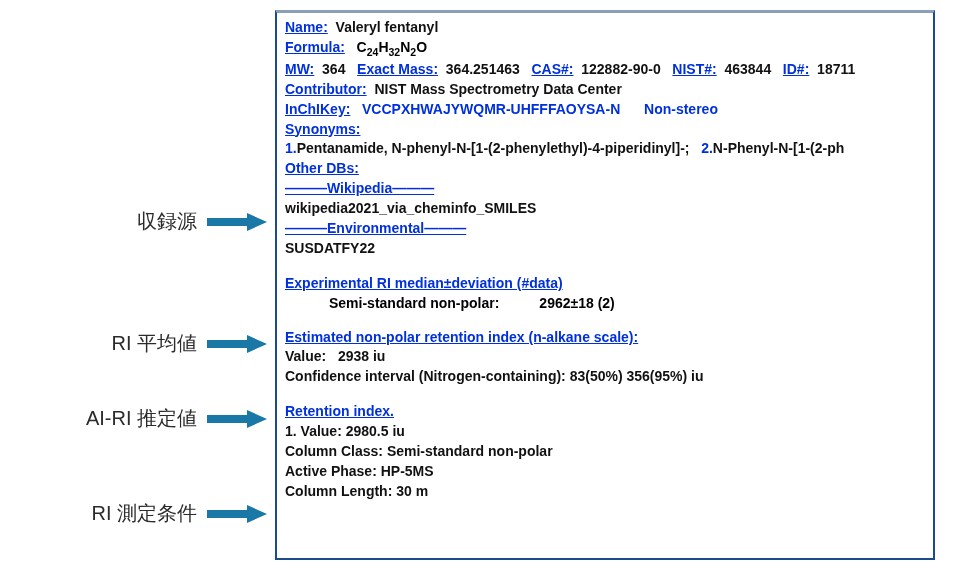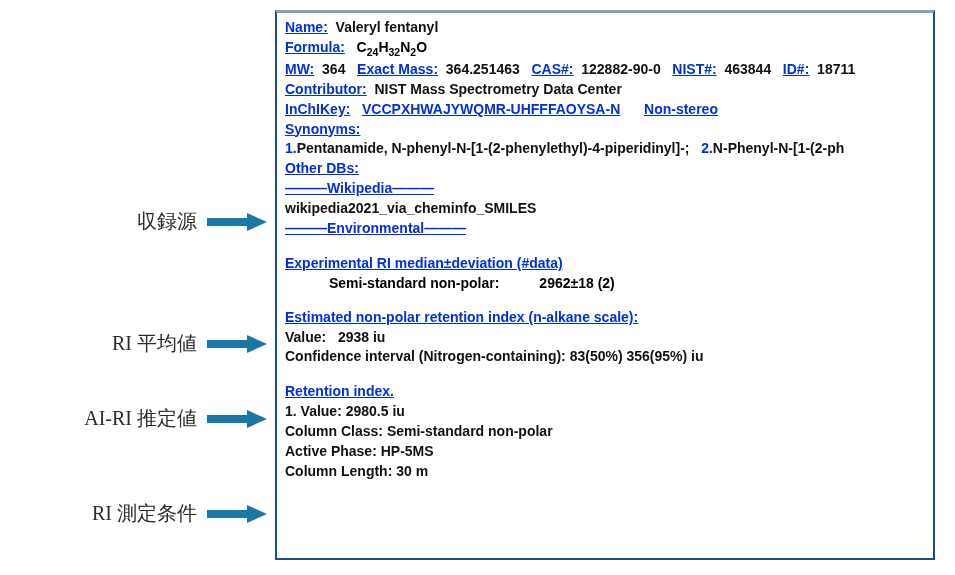--- a/index.html
+++ b/index.html
@@ -13,21 +13,20 @@
     overflow: hidden;
   }
   .container {
     display: flex;
     flex-direction: row;
     padding: 10px 0 0 0;
   }
   .labels-col {
     width: 275px;
     position: relative;
-    font-family: Liberation Serif, serif;
   }
   .label-row {
     position: absolute;
     display: flex;
     align-items: center;
     right: 8px;
     gap: 10px;
   }
   .label-text {
     font-size: 20px;
@@ -51,21 +50,20 @@
     padding: 4px 8px;
     line-height: 1.35;
   }
   .panel .lnk {
     color: #0030dd;
     text-decoration: underline;
     font-weight: bold;
   }
   .panel .lnk-plain {
     color: #0030dd;
-    text-decoration: underline;
     font-weight: bold;
   }
   .panel .val { color: #111; font-weight: bold; }
   .panel .row { margin: 1px 0; white-space: nowrap; overflow: hidden; }
   .panel .formula { font-weight: bold; }
   .panel .sub { vertical-align: sub; font-size: 0.75em; }
   .panel .syn-num { color: #0030dd; font-weight: bold; }
   .tri-dash { letter-spacing: 0; text-align: center; }
   .indent { padding-left: 0; }
   .ri-table { display: table; margin-left: 44px; }
@@ -165,20 +163,23 @@
     </div>
     <div class="row indent">
       <span class="lnk tri-dash">———Wikipedia———</span>
     </div>
     <div class="row indent">
       <span class="val">wikipedia2021_via_cheminfo_SMILES</span>
     </div>
     <div class="row indent">
       <span class="lnk tri-dash">———Environmental———</span>
     </div>
+    <div class="row indent">
+      <span class="val">SUSDATFY22</span>
+    </div>
 
     <div class="section-gap"></div>
 
     <div class="row">
       <span class="lnk">Experimental RI median±deviation (#data)</span>
     </div>
     <div class="ri-table">
       <div class="ri-row">
         <div class="ri-cell">Semi-standard non-polar:</div>
         <div class="ri-cell">2962±18 (2)</div>

